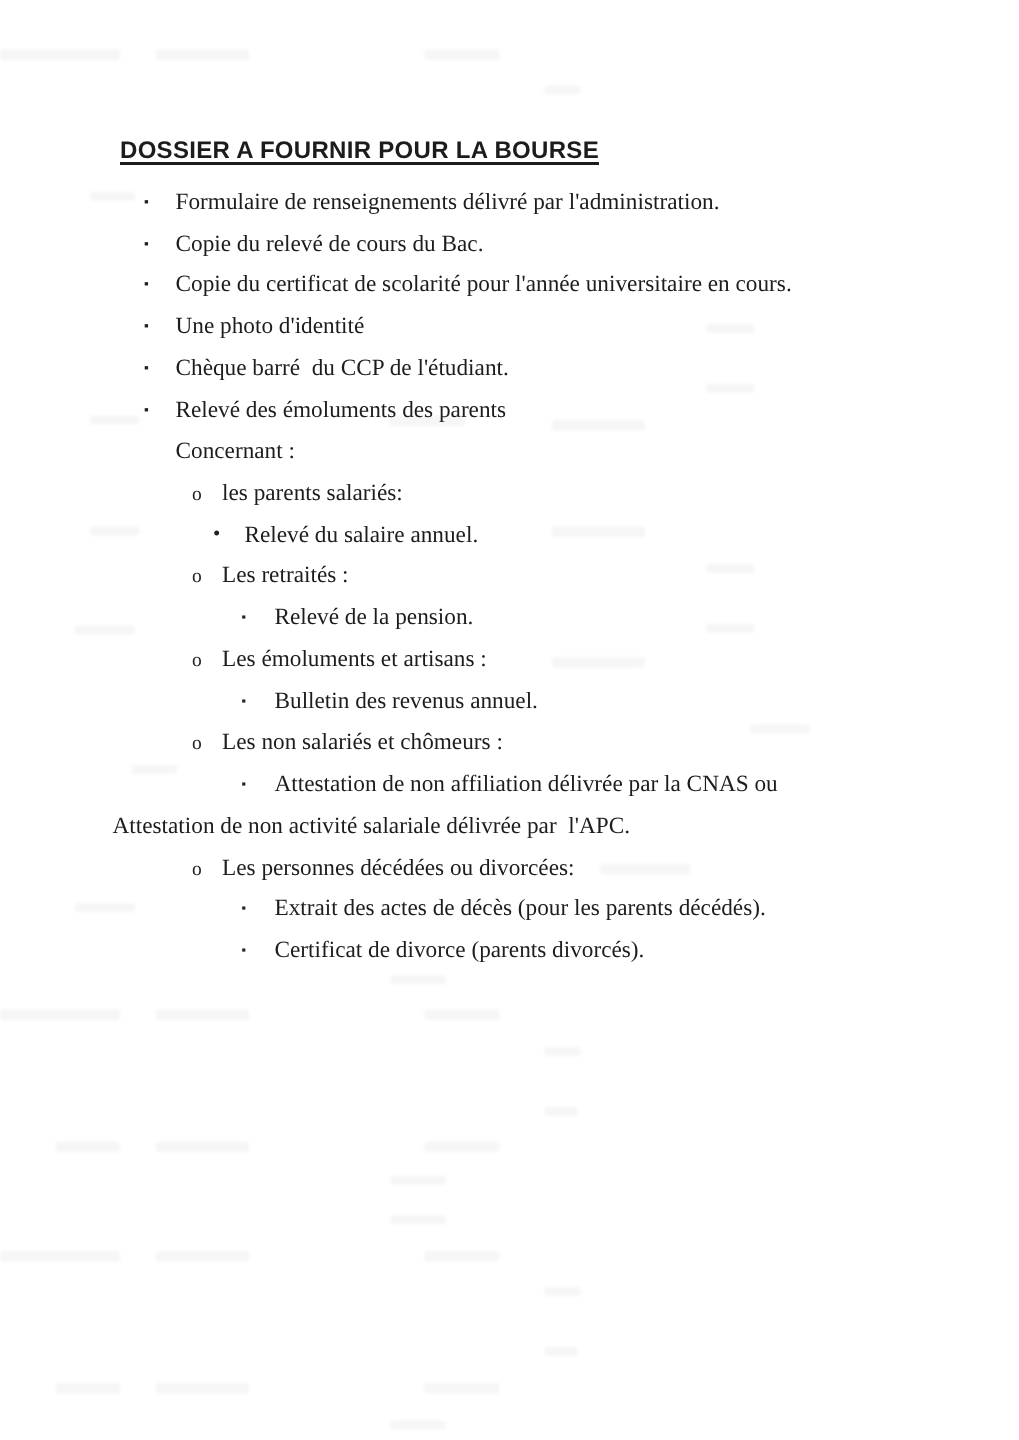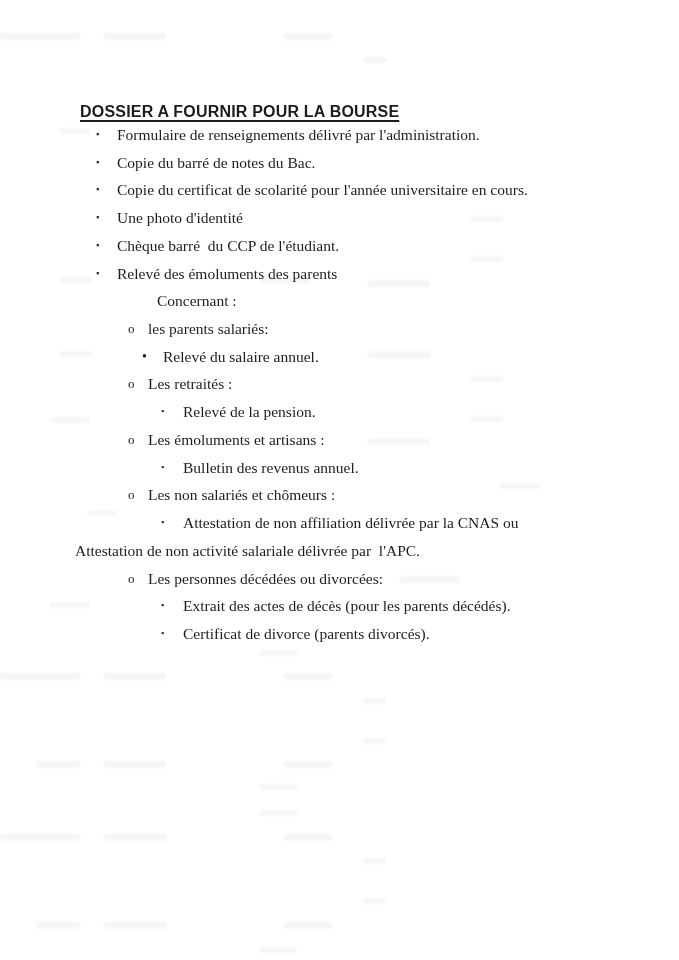--- a/index.html
+++ b/index.html
@@ -26,21 +26,21 @@
   }
   .artifact {
     position: absolute;
     background: #f6f6f6;
     border-radius: 2px;
     filter: blur(1px);
   }
   .title {
     position: absolute;
     left: 80px;
-    top: 103px;
+    top: 92px;
     margin: 0;
     font-family: "Liberation Sans", "DejaVu Sans", sans-serif;
     font-size: 16px;
     font-weight: 700;
     letter-spacing: 0.2px;
     color: #1c1c1c;
     text-decoration: underline;
     text-decoration-thickness: 1.5px;
     text-underline-offset: 3px;
     white-space: pre;
@@ -64,21 +64,21 @@
   .marker {
     position: absolute;
     top: 0;
     line-height: 27.72px;
     color: #222222;
   }
   
   .l1    { padding-left: 117px; }
   .m-l1  { left: 96px;  font-size: 9px; }
   
-  .plain { padding-left: 117px; margin-left: 40px; }
+  .plain { padding-left: 117px; }
   
   .l2    { padding-left: 148px; }
   .m-l2  { left: 128px; font-size: 13px; }
   
   .l3a   { padding-left: 163px; }
   .m-l3a { left: 142px; font-size: 14px; }
   
   .l3    { padding-left: 183px; }
   .m-l3  { left: 161px; font-size: 8.5px; }
   
@@ -126,21 +126,21 @@
       <div class="artifact" style="left: 363px; top: 858px; width: 24px; height: 6px; background: rgb(246, 246, 246);"></div>
       <div class="artifact" style="left: 363px; top: 898px; width: 22px; height: 6px; background: rgb(246, 246, 246);"></div>
       <div class="artifact" style="left: 37px; top: 922px; width: 43px; height: 7px; background: rgb(246, 246, 246);"></div>
       <div class="artifact" style="left: 104px; top: 922px; width: 62px; height: 7px; background: rgb(246, 246, 246);"></div>
       <div class="artifact" style="left: 283px; top: 922px; width: 50px; height: 7px; background: rgb(246, 246, 246);"></div>
       <div class="artifact" style="left: 260px; top: 947px; width: 37px; height: 6px; background: rgb(246, 246, 246);"></div>
     </div>
   <h1 class="title">DOSSIER A FOURNIR POUR LA BOURSE</h1>
   <div class="doc-list">
       <div class="line l1"><span class="marker m-l1">▪</span><span class="txt">Formulaire de renseignements délivré par l'administration.</span></div>
-      <div class="line l1"><span class="marker m-l1">▪</span><span class="txt">Copie du barré de notes du Bac.</span></div>
+      <div class="line l1"><span class="marker m-l1">▪</span><span class="txt">Copie du relevé de cours du Bac.</span></div>
       <div class="line l1"><span class="marker m-l1">▪</span><span class="txt">Copie du certificat de scolarité pour l'année universitaire en cours.</span></div>
       <div class="line l1"><span class="marker m-l1">▪</span><span class="txt">Une photo d'identité</span></div>
       <div class="line l1"><span class="marker m-l1">▪</span><span class="txt">Chèque barré  du CCP de l'étudiant.</span></div>
       <div class="line l1"><span class="marker m-l1">▪</span><span class="txt">Relevé des émoluments des parents</span></div>
       <div class="line plain"><span class="txt">Concernant :</span></div>
       <div class="line l2"><span class="marker m-l2">o</span><span class="txt">les parents salariés:</span></div>
       <div class="line l3a"><span class="marker m-l3a">•</span><span class="txt">Relevé du salaire annuel.</span></div>
       <div class="line l2"><span class="marker m-l2">o</span><span class="txt">Les retraités :</span></div>
       <div class="line l3"><span class="marker m-l3">▪</span><span class="txt">Relevé de la pension.</span></div>
       <div class="line l2"><span class="marker m-l2">o</span><span class="txt">Les émoluments et artisans :</span></div>

